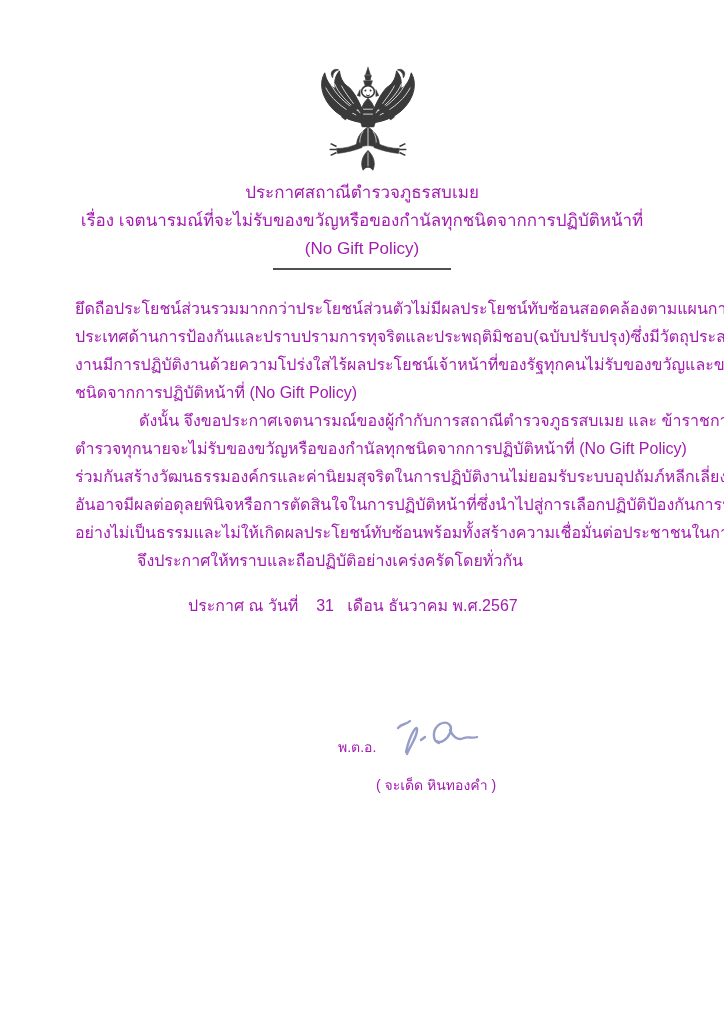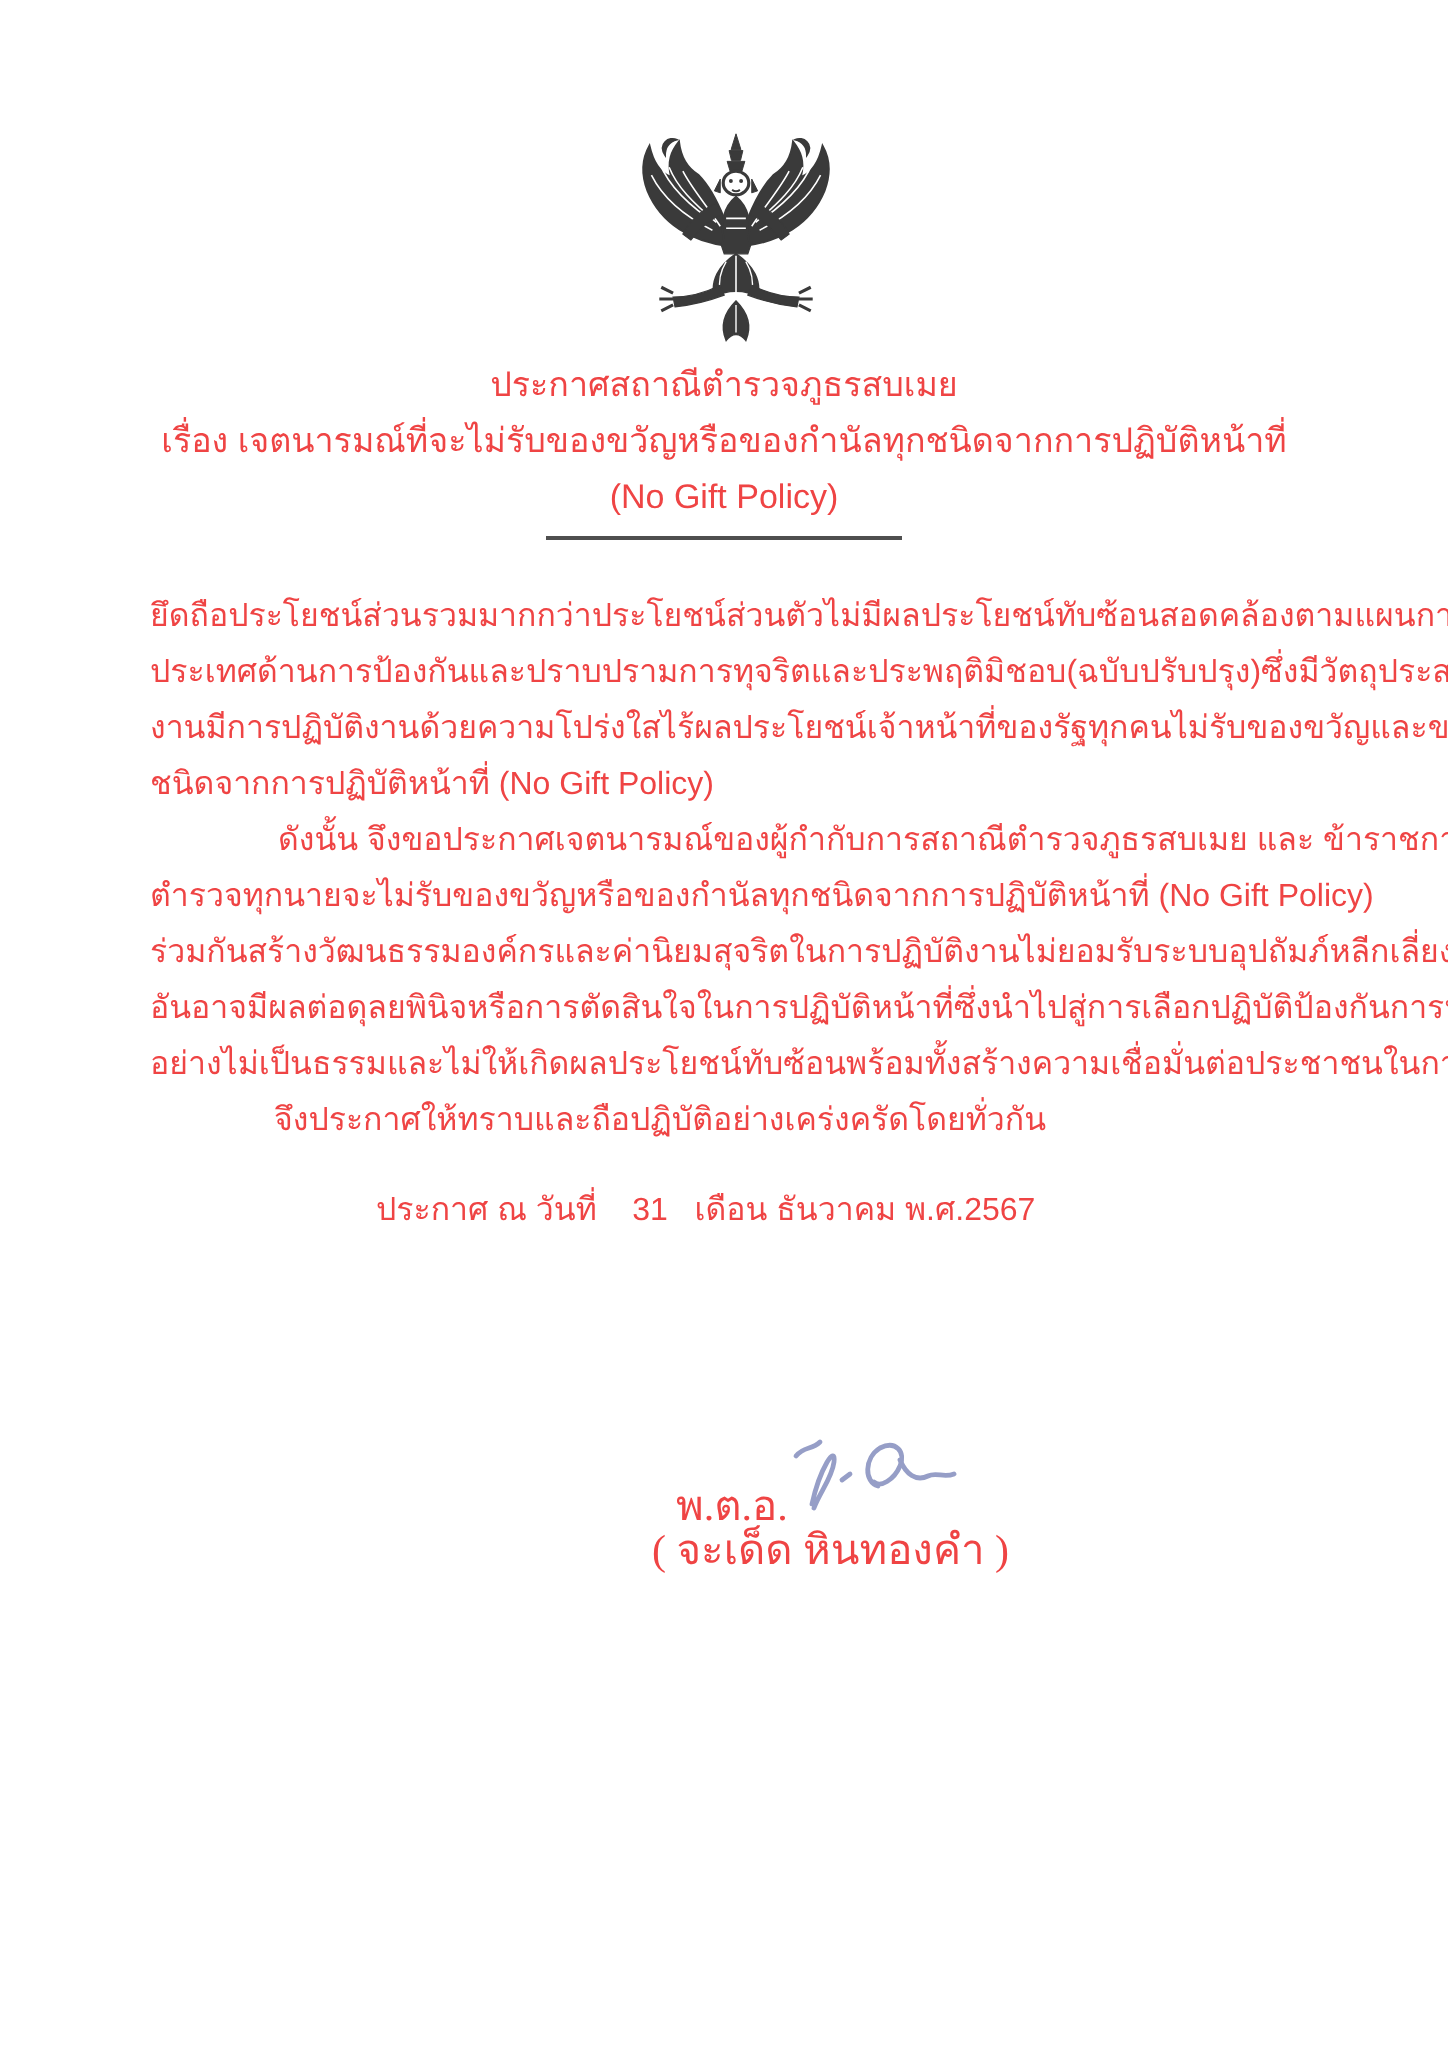--- a/index.html
+++ b/index.html
@@ -2,43 +2,43 @@
 <html><head>
 <meta charset="utf-8">
 <style>
   html,body{margin:0;padding:0;background:#e8e8e8;}
   .page{
     position:relative;
     width:724px;height:1024px;
     margin:0 auto;
     background:#ffffff;
     font-family:"Liberation Sans", sans-serif;
-    color:#ef4444;
+    color:#a21caf;
     overflow:hidden;
   }
   
   .emblem{position:absolute;top:64px;left:309px;width:118px;height:114px;}
   .emblem svg{width:100%;height:100%;}
   
   .title-block{position:absolute;top:179px;left:0;right:0;text-align:center;}
   .title-line{font-size:17px;line-height:28px;white-space:nowrap;}
   .rule{width:178px;border:0;border-top:2px solid #4f4f4f;margin:5px auto 0;}
   
   .body-block{position:absolute;top:295px;left:75px;width:578px;font-size:16px;line-height:28px;}
   .line{white-space:nowrap;}
   .indent1{text-indent:35px;}
   .indent2{text-indent:64px;}
   .closing{padding-left:62px;}
   .date{padding-left:113px;margin-top:17px;}
   
-  .sig{position:absolute;top:712px;left:326px;width:220px;text-align:left;font-size:21px;font-family:Liberation Serif, serif;}
+  .sig{position:absolute;top:712px;left:326px;width:220px;text-align:center;font-size:14px;}
   .sig-row{position:relative;height:50px;}
   .sig-rank{position:absolute;left:12px;top:24px;}
   .sig-ink{position:absolute;left:64px;top:0;width:92px;height:50px;}
-  .sig-name{margin-top:0;line-height:26px;}
+  .sig-name{margin-top:10px;line-height:26px;}
   .sig-pos{line-height:26px;}
 </style>
 </head>
 <body>
 
 <div class="page">
 
   <div class="emblem">
     <svg viewBox="0 0 120 112" xmlns="http://www.w3.org/2000/svg">
       <g fill="#3a3a3a" stroke="#3a3a3a">

